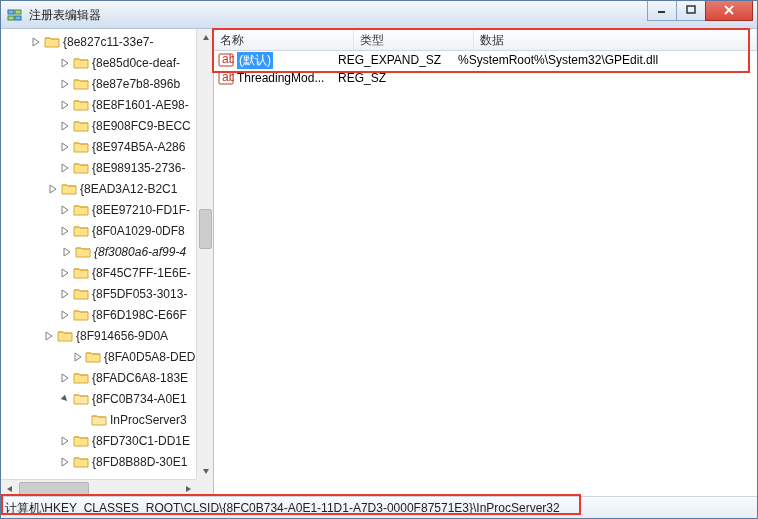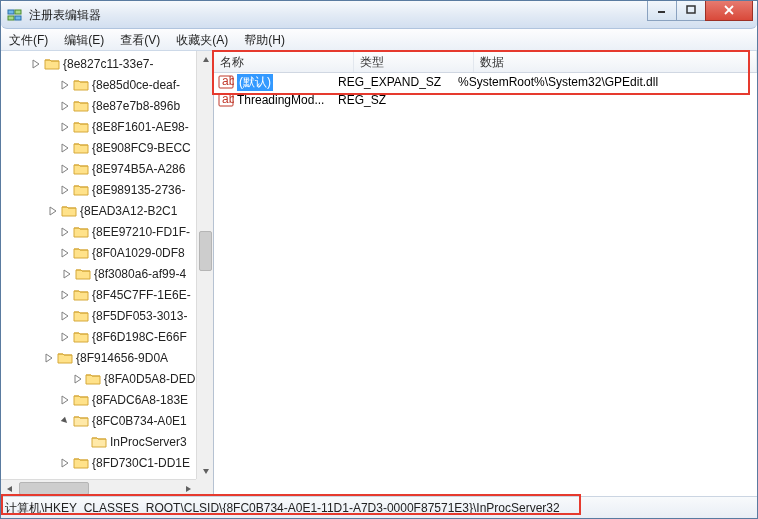--- a/index.html
+++ b/index.html
@@ -1,18 +1,18 @@
 <!DOCTYPE html>
 <html><head>
 <meta charset="utf-8">
 <style>
   * { margin: 0; padding: 0; box-sizing: border-box; font-family: "Microsoft YaHei", "SimSun", Arial, sans-serif; font-size: 12px; }
   body { background: #e8e8e8; width: 758px; height: 519px; overflow: hidden; position: relative; }
   .window { width: 758px; height: 519px; background: #fff; border: 1px solid #5a7ba0; display: flex; flex-direction: column; }
-  .titlebar { height: 28px; background: linear-gradient(to bottom, #f7f9fc 0%, #e3ebf5 50%, #d2dff0 100%); display: flex; align-items: center; padding: 0 4px; position: relative; border-bottom: 1px solid #b0c4de; border-radius: 6px; }
+  .titlebar { height: 28px; background: linear-gradient(to bottom, #f7f9fc 0%, #e3ebf5 50%, #d2dff0 100%); display: flex; align-items: center; padding: 0 4px; position: relative; border-bottom: 1px solid #b0c4de; }
   .titlebar .app-icon { width: 16px; height: 16px; margin: 0 6px 0 2px; display: inline-flex; align-items: center; justify-content: center; }
   .titlebar .title-text { flex: 1; color: #1a1a1a; line-height: 28px; }
   .win-controls { display: flex; height: 20px; margin-top: -8px; }
   .win-btn { width: 30px; height: 20px; display: flex; align-items: center; justify-content: center; border: 1px solid #8aa2c0; border-top: none; margin-left: -1px; background: linear-gradient(to bottom,#f2f6fb,#d7e4f2); }
   .win-btn.close { width: 48px; background: linear-gradient(to bottom,#e67a6f,#d9493a); border-color: #9c3025; border-top-right-radius: 0; }
   .win-btn svg { display:block; }
   .menubar { height: 22px; background: linear-gradient(to bottom,#fdfdfe,#ebf0f7); border-bottom: 1px solid #cdd9e8; display: flex; align-items: stretch; padding: 0; }
   .menubar .menu-item { padding: 0 8px; line-height: 22px; color: #222; cursor: default; }
   .content { flex: 1; display: flex; min-height: 0; background: #fff; }
   .tree-pane { width: 213px; border-right: 1px solid #b6c2d2; position: relative; overflow: hidden; background: #fff; }
@@ -78,27 +78,20 @@
         </div>
       <div class="win-btn close">
           <svg width="12" height="10">
             <line x1="2" y1="1" x2="10" y2="9" stroke="#fff" stroke-width="1.8"></line>
             <line x1="10" y1="1" x2="2" y2="9" stroke="#fff" stroke-width="1.8"></line>
           </svg>
         </div>
     </div>
   </div>
 
-  <div class="menubar">
-    <div class="menu-item">文件(F)</div>
-    <div class="menu-item">编辑(E)</div>
-    <div class="menu-item">查看(V)</div>
-    <div class="menu-item">收藏夹(A)</div>
-    <div class="menu-item">帮助(H)</div>
-  </div>
 
   <div class="content">
     <div class="tree-pane">
       <div class="tree-scroll">
         <div class="tree-list" id="tree-list">
             <div class="tree-row" style="padding-left: 29px;">
               <span class="expander">
                 <svg width="10" height="10">
                   <polygon points="2,1 8,5 2,9" fill="none" stroke="#808080"></polygon>
                 </svg>
@@ -230,21 +223,21 @@
                 </svg>
               </span>
               <span class="folder-icon">
                 <svg width="16" height="14" viewBox="0 0 16 14">
                   <path d="M1 3 L1 12 L15 12 L15 4 L7 4 L6 3 Z" fill="#ffe28a" stroke="#d6a93a"></path>
                   <path d="M1 3 L6 3 L7 4 L15 4" fill="none" stroke="#d6a93a"></path>
                 </svg>
               </span>
               <span class="node-label">{8F0A1029-0DF8</span>
             </div>
-            <div class="tree-row" style="padding-left: 60px;">
+            <div class="tree-row" style="padding-left: 60px; font-style: italic;">
               <span class="expander">
                 <svg width="10" height="10">
                   <polygon points="2,1 8,5 2,9" fill="none" stroke="#808080"></polygon>
                 </svg>
               </span>
               <span class="folder-icon">
                 <svg width="16" height="14" viewBox="0 0 16 14">
                   <path d="M1 3 L1 12 L15 12 L15 4 L7 4 L6 3 Z" fill="#ffe28a" stroke="#d6a93a"></path>
                   <path d="M1 3 L6 3 L7 4 L15 4" fill="none" stroke="#d6a93a"></path>
                 </svg>

